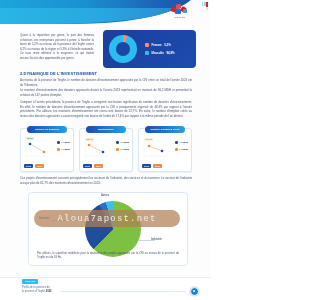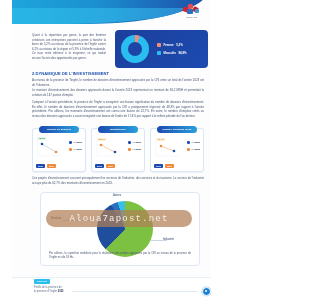--- a/index.html
+++ b/index.html
@@ -3,21 +3,21 @@
 <meta charset="utf-8">
 <style>
   html,body{margin:0;padding:0;}
   body{
     width:211px;height:300px;overflow:hidden;
     background:#ffffff;
     font-family:"Liberation Sans",sans-serif;
     color:#2b3a5c;
     position:relative;
   }
-  .page{position:absolute;inset:0;background:#fdfdfe;margin-left:12px;}
+  .page{position:absolute;inset:0;background:#fdfdfe;}
 
   
   .header{position:absolute;left:0;top:0;width:211px;height:26px;overflow:hidden;}
   .header-wave{
     position:absolute;left:-4px;top:-10px;width:200px;height:34px;
     background:linear-gradient(100deg,#1ea7dc 0%,#1b8fd0 45%,#1c63b5 80%,#1b4fa8 100%);
     border-bottom-right-radius:120px 34px;
   }
   .header-wave2{
     position:absolute;left:-4px;top:8px;width:176px;height:16px;

